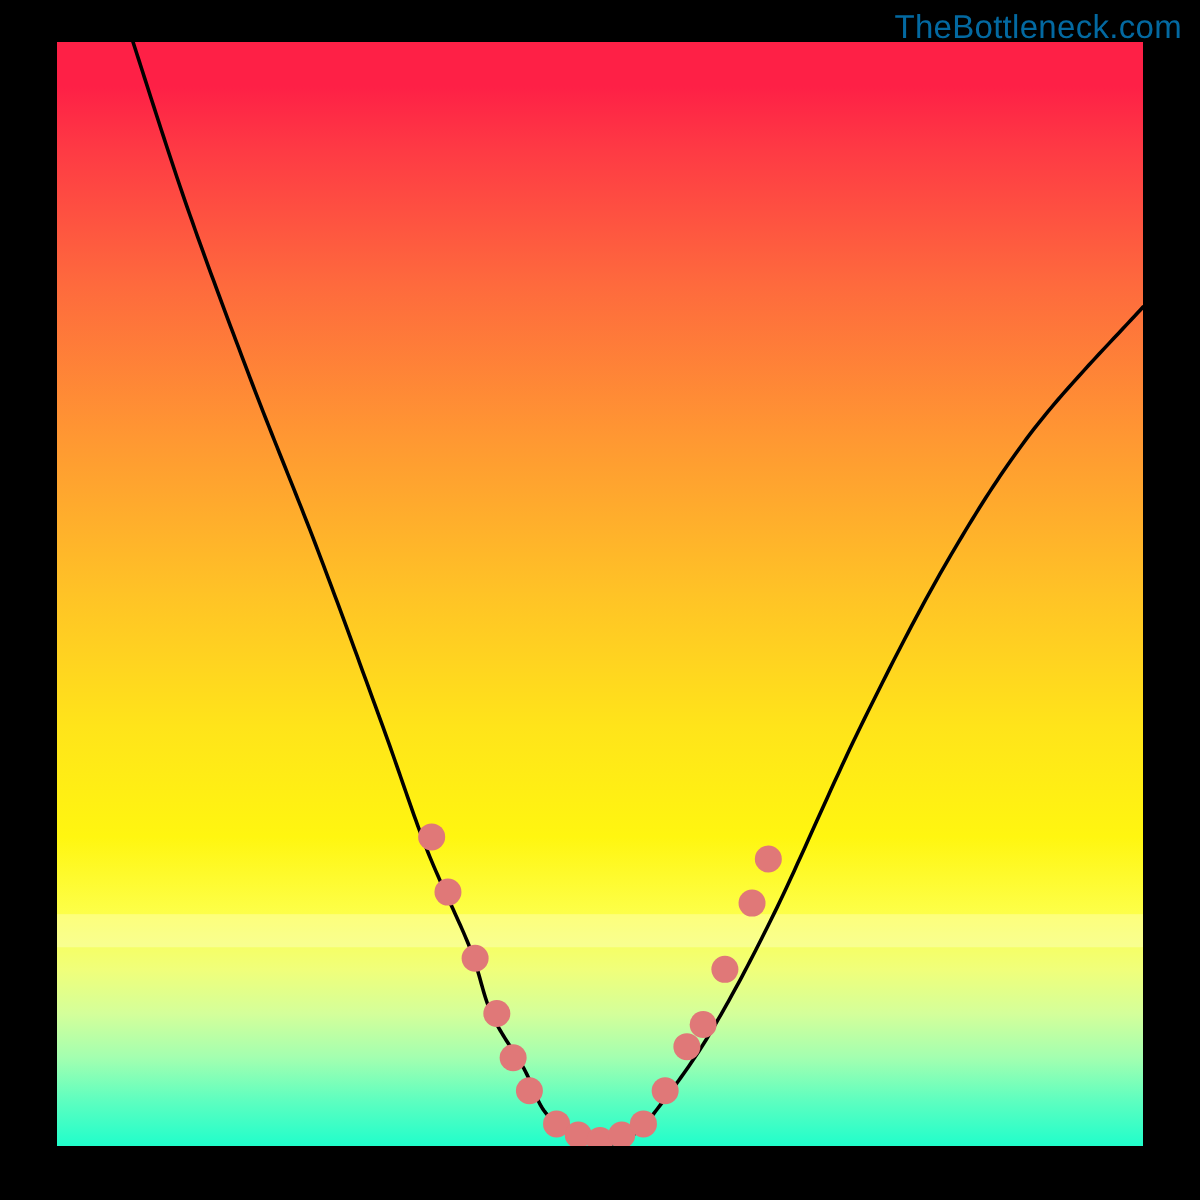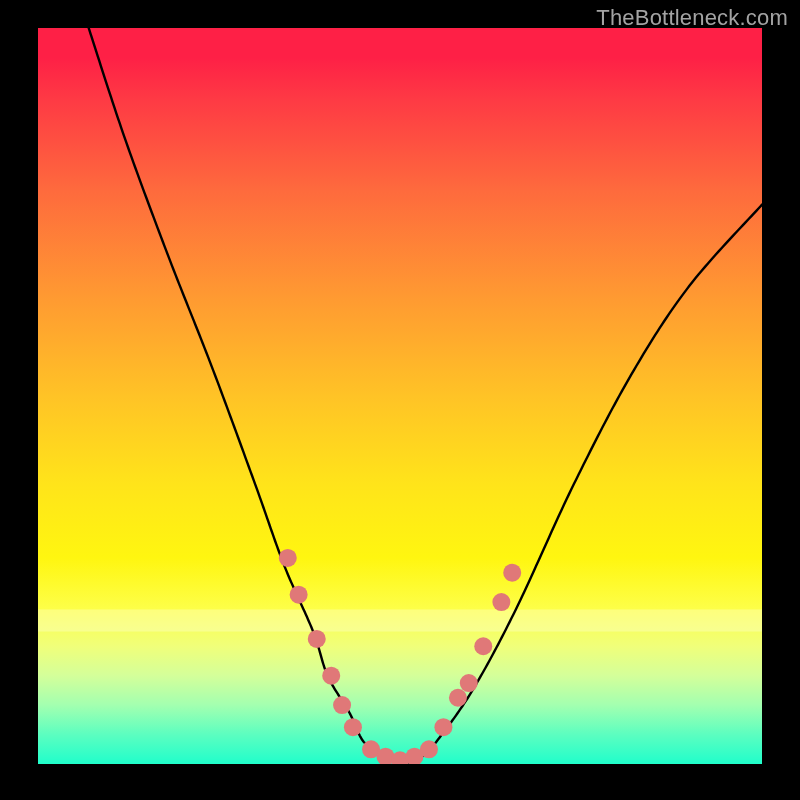--- a/index.html
+++ b/index.html
@@ -16,21 +16,21 @@
     left: 0;
     top: 0;
     width: 800px;
     height: 800px;
     background: #000;
   }
   .watermark {
     position: absolute;
     top: 5px;
     right: 12px;
-    color: #a3a3a3;
+    color: #0369a1;
     font-size: 22px;
     font-weight: 500;
     z-index: 20;
     letter-spacing: 0.2px;
   }
   .plot {
     position: absolute;
     left: 38px;
     top: 28px;
     width: 724px;

